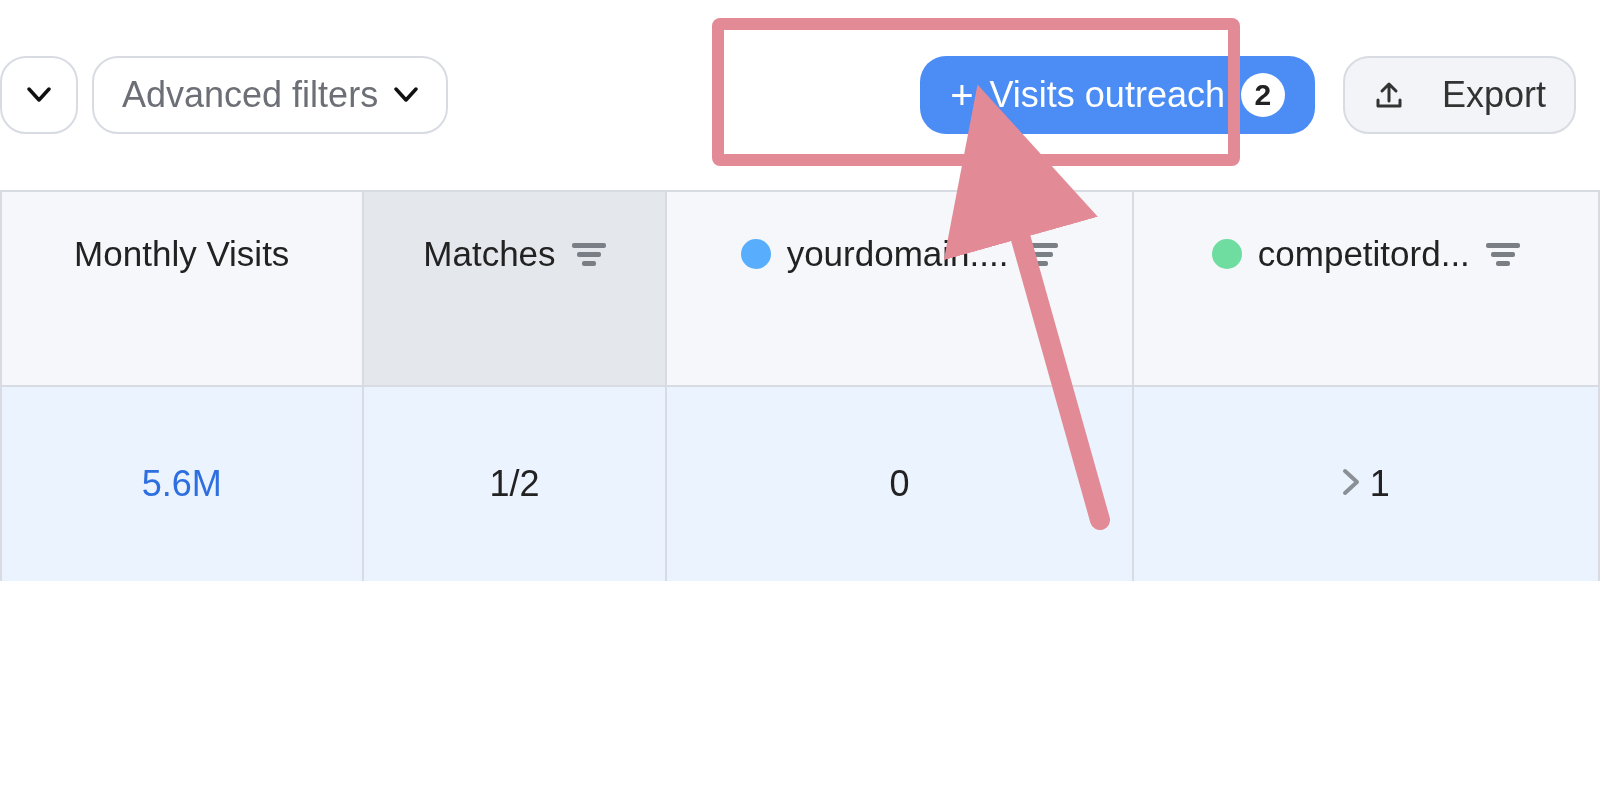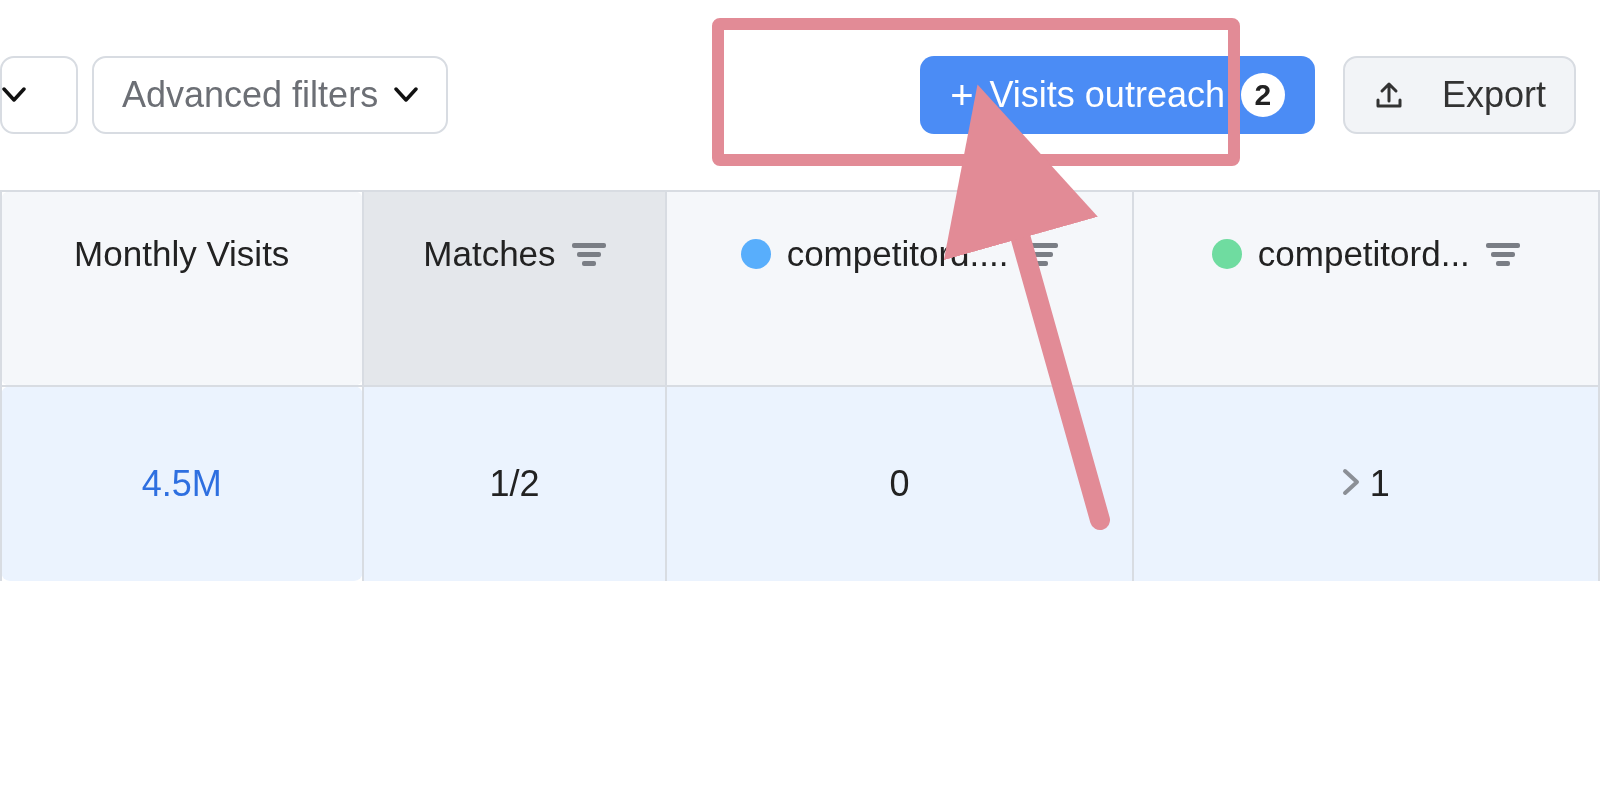--- a/index.html
+++ b/index.html
@@ -42,25 +42,25 @@
   }
   .toolbar-right {
     margin-left: auto;
     display: flex;
     align-items: center;
     gap: 28px;
   }
   .btn {
     display: inline-flex;
     align-items: center;
-    justify-content: space-between;
+    justify-content: center;
     gap: 16px;
     height: 78px;
     padding: 0 28px;
-    border-radius: 14px;
+    border-radius: 26px;
     font-size: 36px;
     font-weight: 500;
     cursor: pointer;
     white-space: nowrap;
     border: 2px solid transparent;
   }
   .btn-outline {
     background: #fff;
     border-color: var(--border);
     color: var(--muted);
@@ -117,21 +117,21 @@
   }
   .table th, .table td {
     text-align: center;
     vertical-align: middle;
     border-top: 2px solid var(--border);
     border-right: 2px solid var(--border);
     height: 195px;
     padding: 0 20px;
     font-weight: 500;
   }
-  .table th:first-child, .table td:first-child { border-left: 2px solid var(--border); border-radius: 9px; }
+  .table th:first-child, .table td:first-child { border-left: 2px solid var(--border); }
   .table thead th {
     background: var(--header-bg);
     color: #222;
     font-weight: 500;
     font-size: 35px;
     vertical-align: top;
     padding-top: 42px;
   }
   .table thead th.active {
     background: var(--header-bg-active);
@@ -236,21 +236,21 @@
               <rect x="0" y="2" width="34" height="5" rx="2" fill="#7a7e85"></rect>
               <rect x="5" y="11" width="24" height="5" rx="2" fill="#7a7e85"></rect>
               <rect x="10" y="20" width="14" height="5" rx="2" fill="#7a7e85"></rect>
             </svg>
           </span>
         </div>
       </th>
       <th>
         <div class="th-inner">
           <span class="th-dot blue"></span>
-          <span class="th-label">competitord....</span>
+          <span class="th-label">yourdomain....</span>
           <span class="sort-icon">
             <svg width="34" height="26" viewBox="0 0 34 26">
               <rect x="0" y="2" width="34" height="5" rx="2" fill="#7a7e85"></rect>
               <rect x="5" y="11" width="24" height="5" rx="2" fill="#7a7e85"></rect>
               <rect x="10" y="20" width="14" height="5" rx="2" fill="#7a7e85"></rect>
             </svg>
           </span>
         </div>
       </th>
       <th>
@@ -263,21 +263,21 @@
               <rect x="5" y="11" width="24" height="5" rx="2" fill="#7a7e85"></rect>
               <rect x="10" y="20" width="14" height="5" rx="2" fill="#7a7e85"></rect>
             </svg>
           </span>
         </div>
       </th>
     </tr>
   </thead>
   <tbody>
     <tr class="row-blue">
-      <td><span class="link">4.5M</span></td>
+      <td><span class="link">5.6M</span></td>
       <td><span>1/2</span></td>
       <td><span>0</span></td>
       <td>
         <span class="cell-comp">
           <span class="gt">
             <svg width="18" height="28" viewBox="0 0 18 28">
                 <path d="M3 3 L15 14 L3 25" stroke="#8b8f96" stroke-width="4" fill="none" stroke-linecap="round" stroke-linejoin="round"></path>
               </svg>
           </span>
           <span>1</span>

